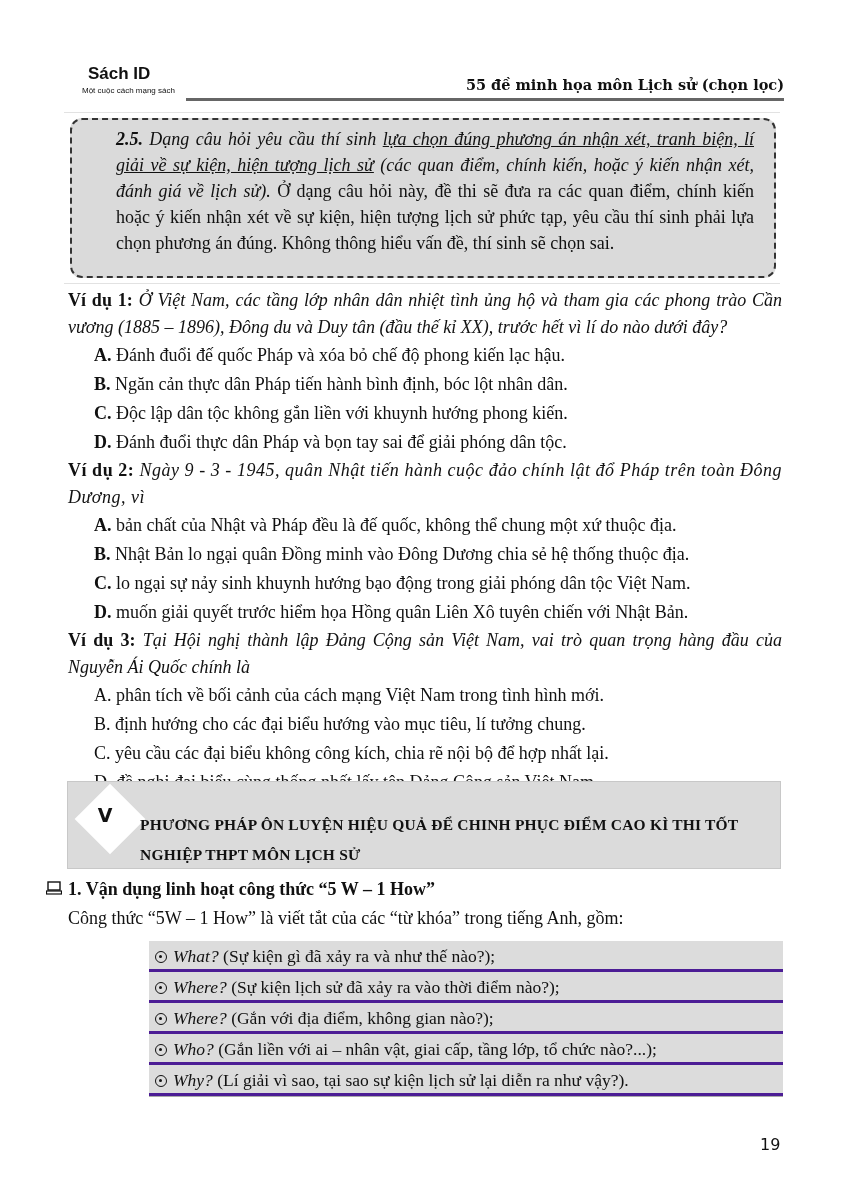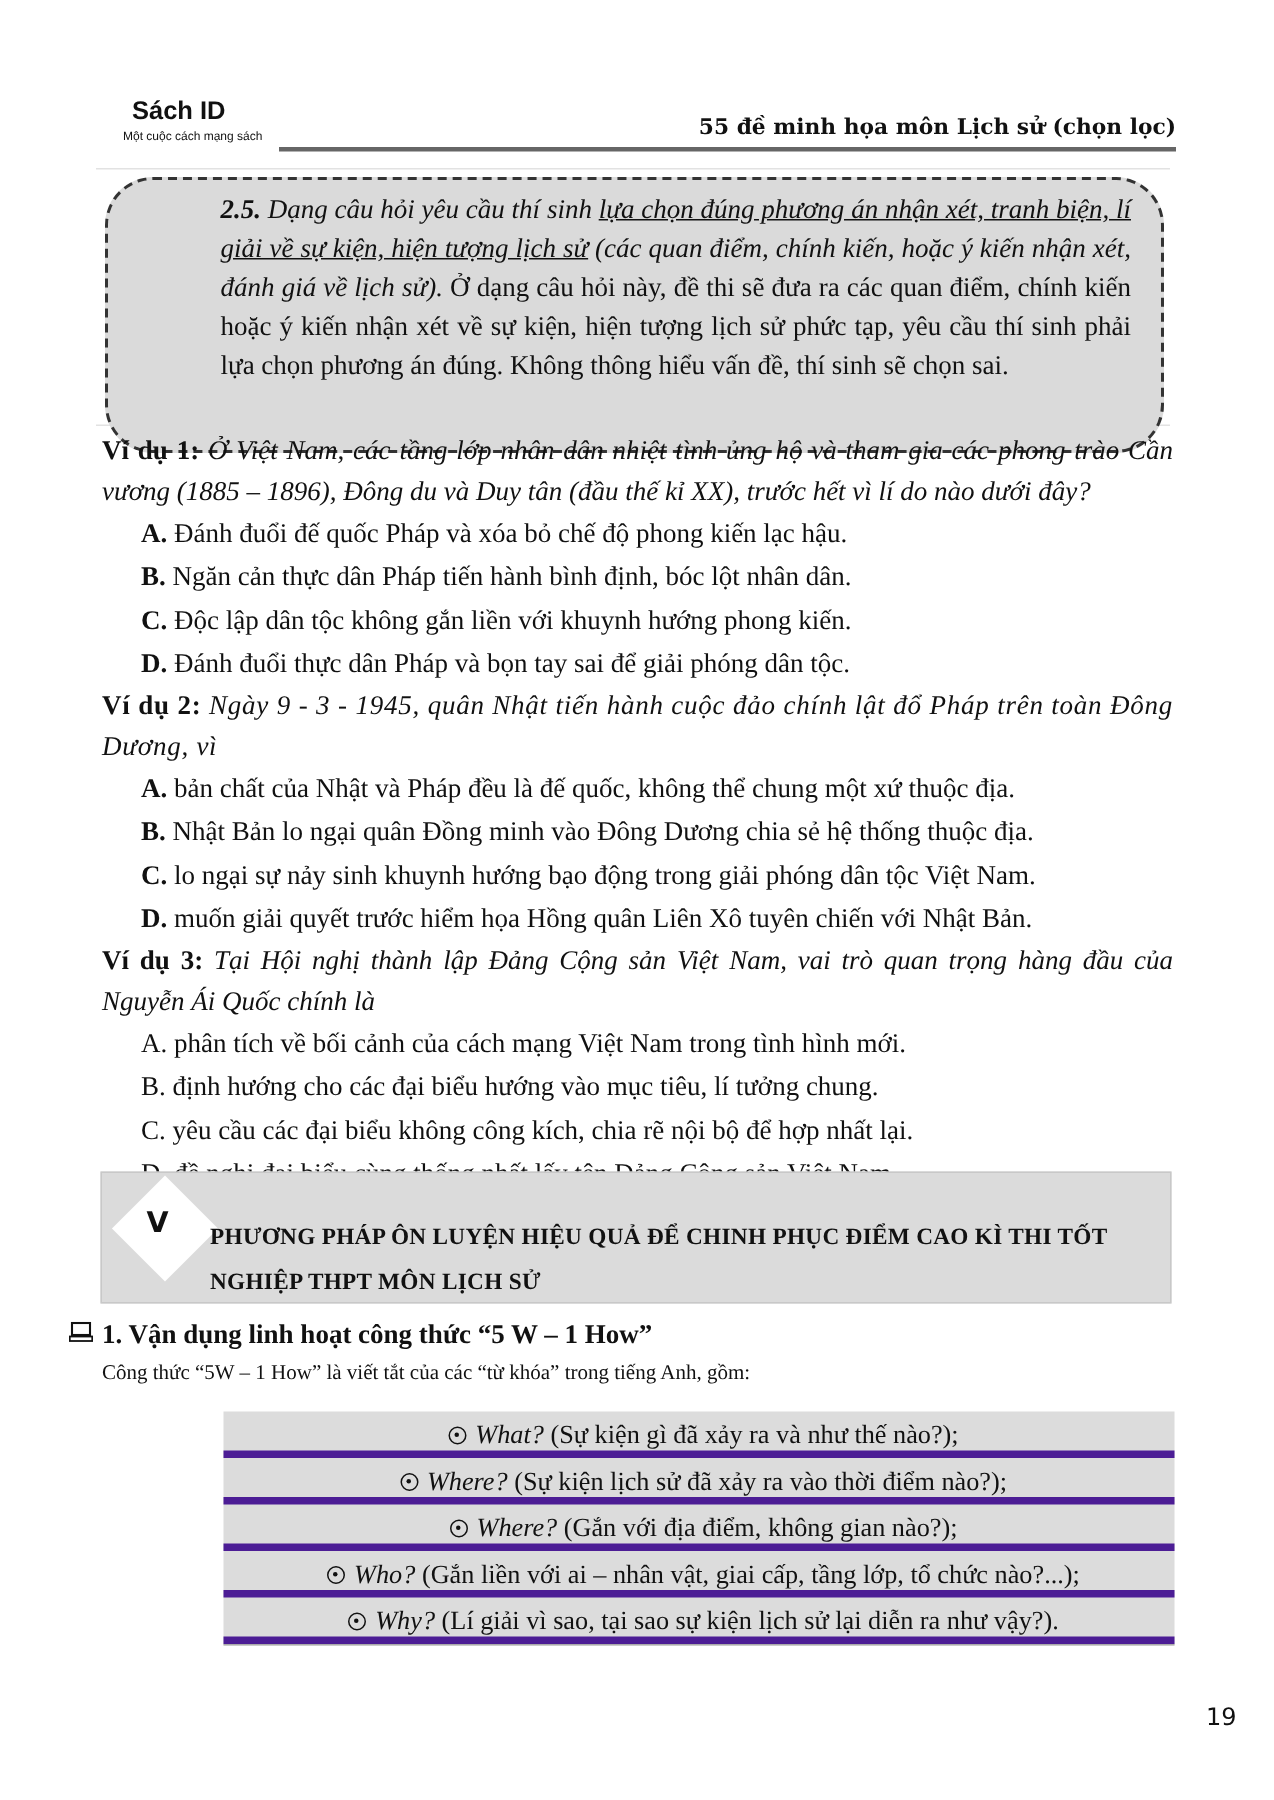--- a/index.html
+++ b/index.html
@@ -7,23 +7,23 @@
          font-family:"Liberation Serif", serif; color:#111; }
   .header { position:absolute; left:0; top:0; width:849px; height:110px; }
   .brand-title { position:absolute; left:88px; top:64px; font-family:"Liberation Sans", sans-serif;
                  font-weight:bold; font-size:17px; }
   .brand-tag { position:absolute; left:82px; top:86px; font-family:"Liberation Sans", sans-serif; font-size:8px; }
   .book-title { position:absolute; right:65px; top:76px; font-family:"DejaVu Serif", serif; font-weight:bold; font-size:14.5px; }
   .header-rule { position:absolute; left:186px; right:65px; top:98px; height:3px; background:#666; }
 
   .callout-frame { position:absolute; left:64px; top:112px; width:716px; height:170px;
                    border-top:1px solid #e2e2e2; border-bottom:1px solid #e2e2e2; }
-  .callout { position:absolute; left:70px; top:118px; width:706px; height:184px; background:#dadada;
-             border:2px dashed #333; border-radius:32px; box-sizing:border-box;
-             padding:6px 20px 0 75px; font-size:18px; line-height:26px; text-align:justify; }
+  .callout { position:absolute; left:70px; top:118px; width:706px; height:160px; background:#dadada;
+             border:2px dashed #333; border-radius:12px; box-sizing:border-box;
+             padding:6px 20px 0 44px; font-size:18px; line-height:26px; text-align:justify; }
   .callout u { text-decoration:underline; }
 
   .content { position:absolute; left:68px; top:287px; width:714px; font-size:18px; line-height:27px; }
   .q-stem { text-align:justify; margin:0; }
   .q-label { font-weight:bold; }
   .q-stem .it { font-style:italic; }
   .opt { padding-left:26px; margin:0; line-height:29px; }
   .opt-key { font-weight:bold; }
   .opt.plain .opt-key { font-weight:normal; }
 
@@ -32,31 +32,31 @@
   .diamond { position:absolute; left:12px; top:10px; width:50px; height:50px; background:#fff;
              transform:rotate(45deg); }
   .diamond-wrap { position:absolute; left:5px; top:2px; width:64px; height:72px; }
   .roman { position:absolute; left:17px; top:20px; width:30px; text-align:center;
            font-family:"DejaVu Sans", sans-serif; font-weight:bold; font-size:19px; }
   .banner-title { position:absolute; left:72px; top:28px; width:620px; font-family:Liberation Serif, serif;
                   font-weight:bold; font-size:15.5px; line-height:30px; letter-spacing:0.2px; }
 
   .sub-head { position:absolute; left:46px; top:879px; font-size:18px; font-weight:bold; display:flex; align-items:flex-start; }
   .laptop-icon { display:inline-block; width:16px; height:14px; margin-right:6px; position:relative; }
-  .intro { position:absolute; left:68px; top:908px; font-size:14px; }
+  .intro { position:absolute; left:68px; top:908px; font-size:18px; }
 
   .w-box { position:absolute; left:149px; top:941px; width:634px; height:155px; background:#dcdcdc;
            border-bottom:1px solid #aaa; }
-  .w-row { height:31px; line-height:31px; font-size:17.5px; padding-left:6px; border-bottom:5px solid #4c1d95; box-sizing:border-box;text-align:center; }
+  .w-row { height:31px; line-height:31px; font-size:17.5px; padding-left:6px; border-bottom:3px solid #4c1d95; box-sizing:border-box; }
   .w-row .bullet { display:inline-block; width:12px; height:12px; border:1.6px solid #111; border-radius:50%;
                    position:relative; vertical-align:-1px; margin-right:6px; box-sizing:border-box; }
   .w-row .bullet::after { content:""; position:absolute; left:3px; top:3px; width:3px; height:3px; background:#111; border-radius:50%; }
   .w-row .kw { font-style:italic; }
 
-  .page-num { position:absolute; left:760px; top:1135px; font-family:"DejaVu Sans", sans-serif; font-size:16px;margin-left:44px; }
+  .page-num { position:absolute; left:760px; top:1135px; font-family:"DejaVu Sans", sans-serif; font-size:16px; }
 </style>
 </head>
 <body>
 
 <div class="header">
   <div class="brand-title">Sách ID</div>
   <div class="brand-tag">Một cuộc cách mạng sách</div>
   <div class="book-title">55 đề minh họa môn Lịch sử (chọn lọc)</div>
   <div class="header-rule"></div>
 </div>

